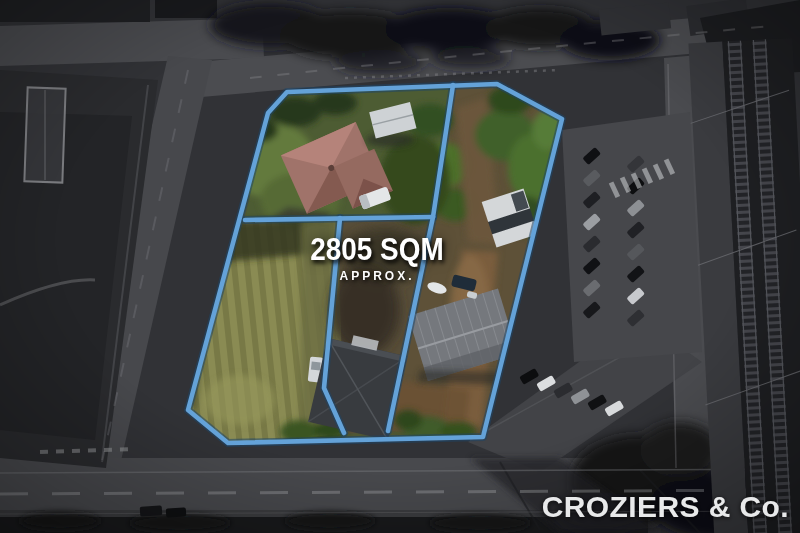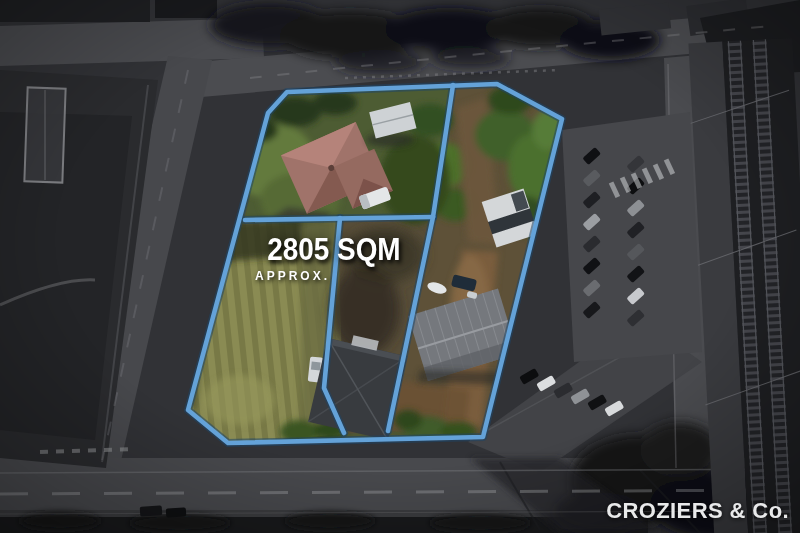--- a/index.html
+++ b/index.html
@@ -4,36 +4,36 @@
 <style>
   html,body{margin:0;padding:0;background:#000;}
   .stage{
     position:relative;width:800px;height:533px;overflow:hidden;
     background:#2e2f32;font-family:"Liberation Sans",sans-serif;
   }
   .stage svg{position:absolute;left:0;top:0;display:block;}
   .boundary-under{stroke:#1d4568;stroke-opacity:.55;fill:none;stroke-width:8;stroke-linejoin:round;stroke-linecap:round;}
   .boundary-main{stroke:var(--boundary-blue,#64A2D8);fill:none;stroke-width:4.6;stroke-linejoin:round;stroke-linecap:round;}
   .area-overlay{
-    position:absolute;left:255px;top:234px;width:244px;
+    position:absolute;left:255px;top:234px;width:244px;text-align:center;
     color:var(--overlay-text,#fff);pointer-events:none;
   }
   .area-sqm{
     font-size:31px;font-weight:bold;line-height:1;letter-spacing:0px;
     transform:scaleX(.9);transform-origin:50% 50%;
     text-shadow:2px 3px 5px rgba(0,0,0,.9),0 0 14px rgba(0,0,0,.55);
     white-space:nowrap;
   }
   .area-approx{
     margin-top:4px;font-size:12px;font-weight:bold;letter-spacing:3px;
     text-shadow:1px 2px 4px rgba(0,0,0,.9);
   }
   .brand{
     position:absolute;right:11px;bottom:9px;
-    color:var(--brand-text,#E8E9EA);font-size:22px;font-weight:bold;letter-spacing:.4px;
+    color:var(--brand-text,#E8E9EA);font-size:30px;font-weight:bold;letter-spacing:.4px;
     text-shadow:0 1px 5px rgba(0,0,0,.75);white-space:nowrap;
   }
 </style>
 </head>
 <body>
 
 <div class="stage">
 <svg width="800" height="533" viewBox="0 0 800 533">
   <defs>
     <clipPath id="propClip">

